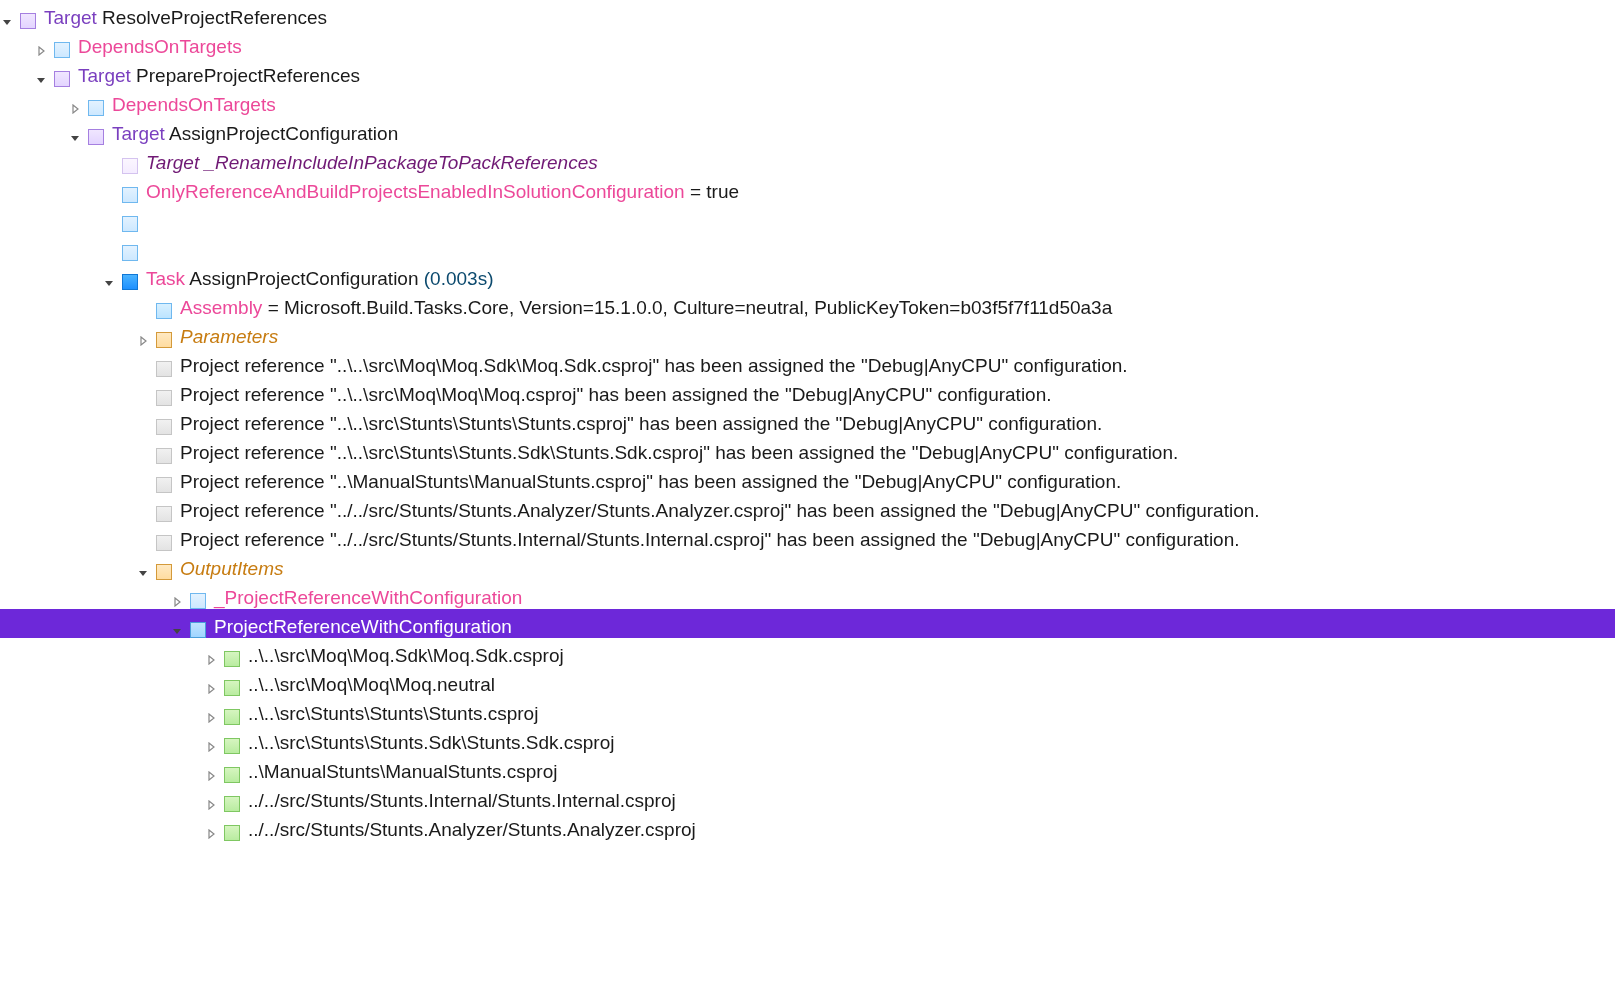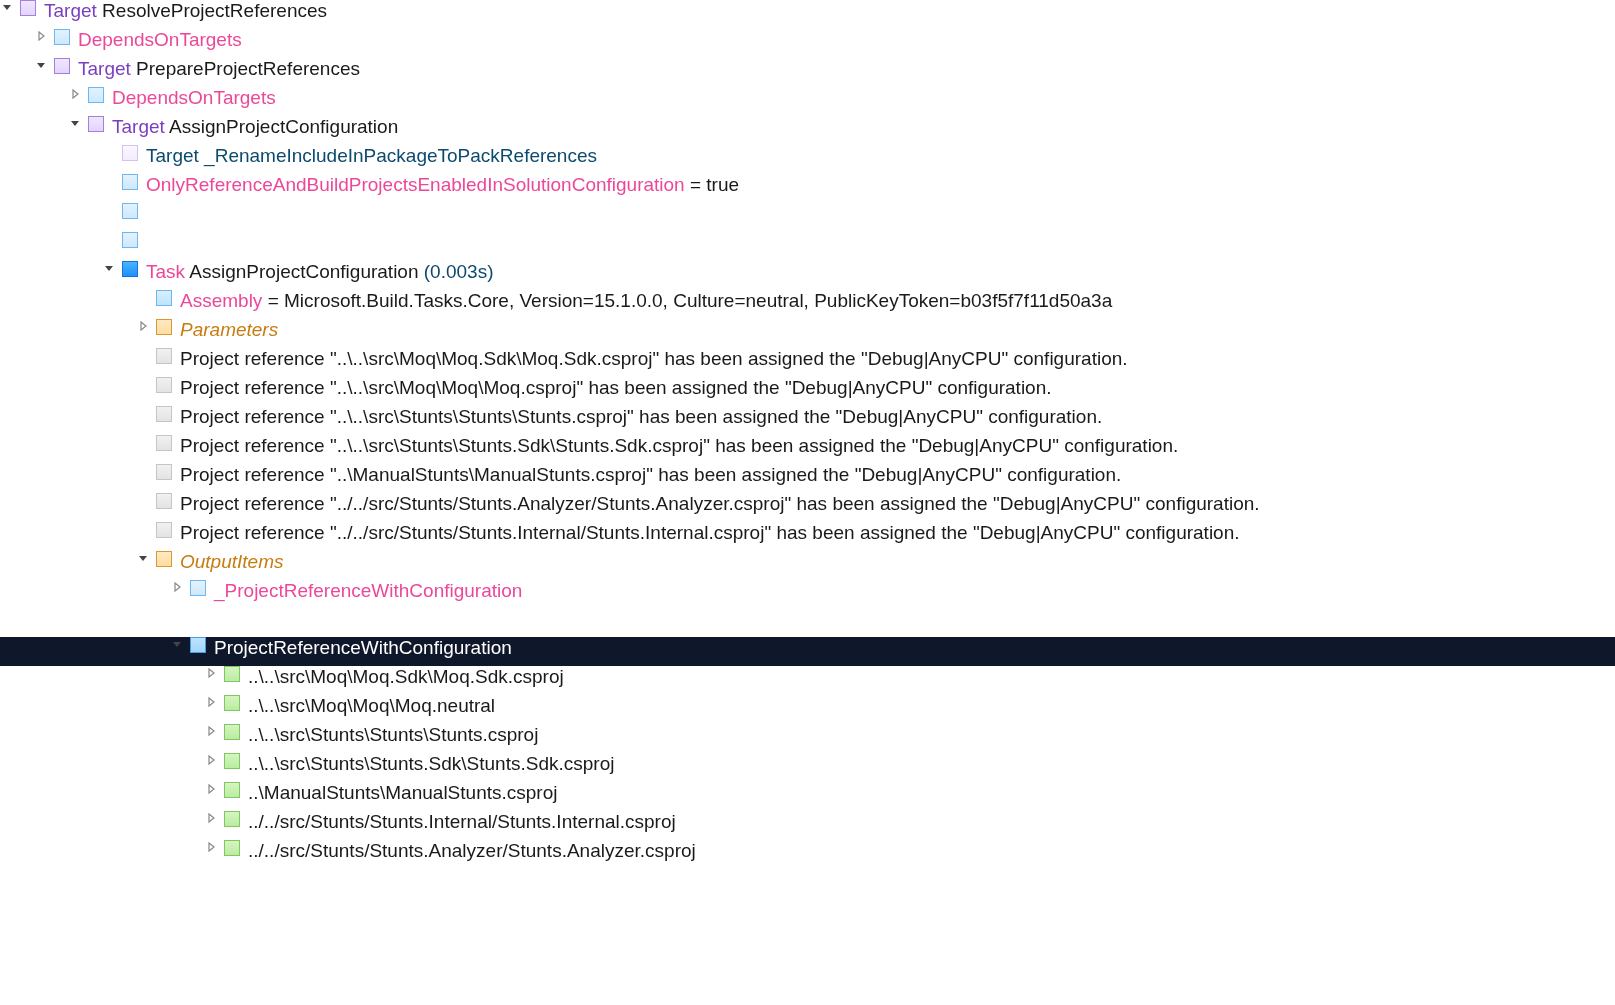--- a/index.html
+++ b/index.html
@@ -7,28 +7,27 @@
     padding: 0;
     font-family: "Segoe UI", Tahoma, sans-serif;
     font-size: 19px;
     background: #fff;
     color: #1a1a1a;
     white-space: nowrap;
     overflow-x: auto;
   }
   .row {
     display: flex;
-    align-items: flex-start;
+    align-items: flex-end;
     height: 29px;
     padding-right: 8px;
   }
   .row.selected {
-    background: #0f172a;
+    background: #6d28d9;
     color: #fff;
-    margin-top: 28px;
   }
   .row.selected .blue-link,
   .row.selected .label { color: #fff; }
   .indent { display:inline-block; width:34px; flex:0 0 34px; }
   .arrow {
     width: 14px;
     height: 14px;
     display:inline-flex;
     align-items:center;
     justify-content:center;
@@ -53,21 +52,21 @@
   .box.aqua        { background: linear-gradient(180deg,#d8f0ff,#bce4ff); border-color:#6fb8ef; }
   .box.orange      { background: linear-gradient(180deg,#ffe9c2,#ffdca0); border-color:#d49a3a; }
   .box.gray        { background: linear-gradient(180deg,#f1f1f1,#e3e3e3); border-color:#c5c5c5; }
   .box.green       { background: linear-gradient(180deg,#d6f5c0,#b9eca0); border-color:#7fc762; }
   .row.selected .box.lightblue { background: linear-gradient(180deg,#bfe3ff,#a0d5ff); border-color:#4a9edb; }
   .purple-text { color: #7a3fbf; }
   .blue-link   { color: #ec4899; }
   .orange-text { color: #c77c11; font-style: italic; }
   .black-text  { color: #1a1a1a; }
   .gray-text   { color: #0c4a6e; }
-  .disabled-text { color: #0c4a6e; }
+  .disabled-text { color: #701a75; font-style: italic; }
   .label { padding-left:0; }
 </style>
 </head>
 <body>
 
 <div id="tree-root">
     <div class="row">
       <span class="arrow">
         <svg width="10" height="10" viewBox="0 0 10 10">
           <path d="M1 3 L9 3 L5 8 Z" fill="#444"></path>

